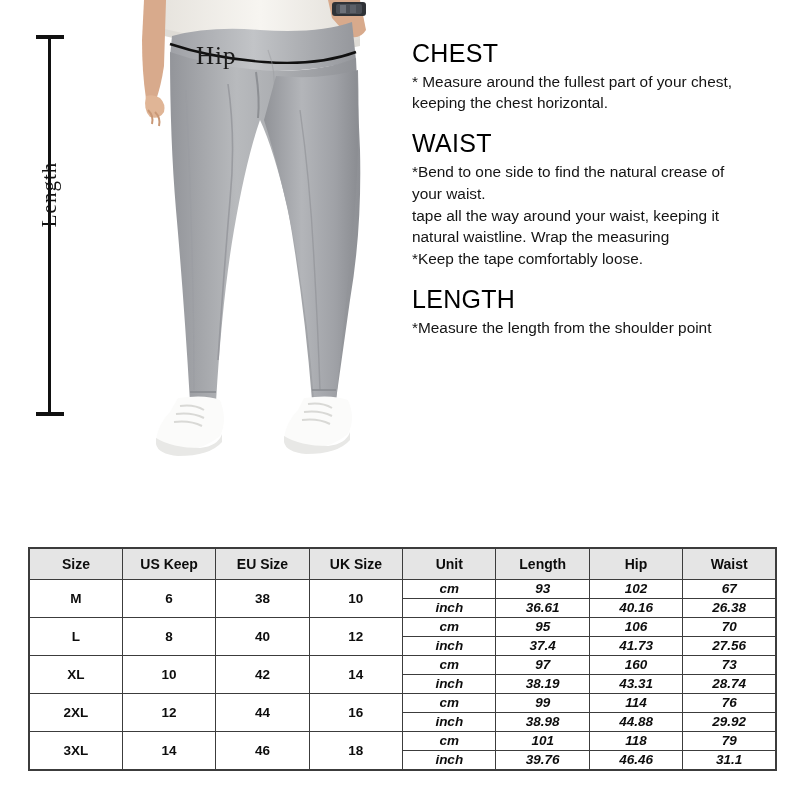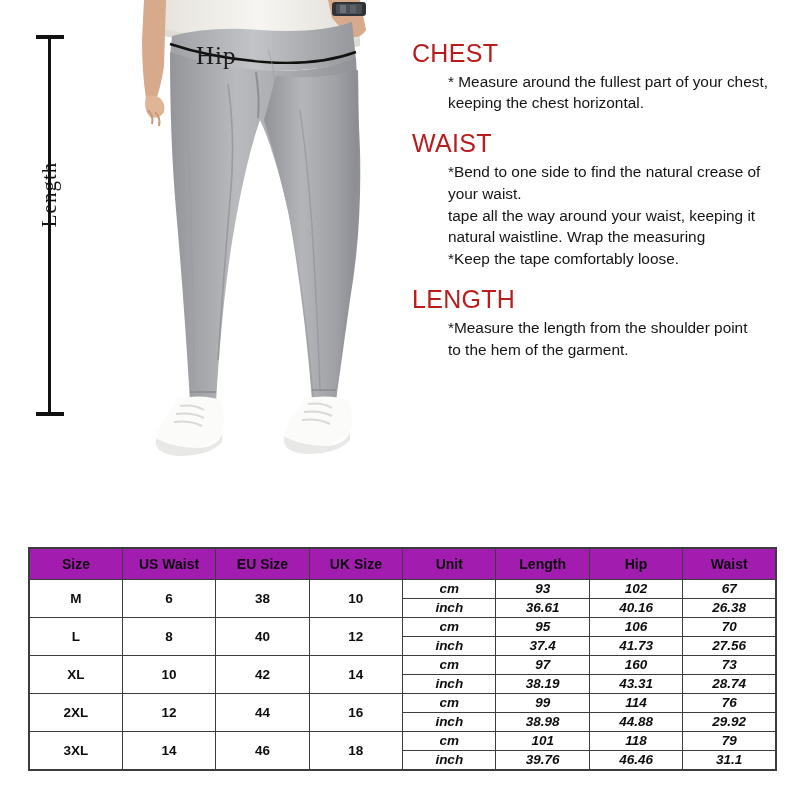--- a/index.html
+++ b/index.html
@@ -84,31 +84,31 @@
     position: absolute;
     left: 412px; top: 40px;
     width: 380px;
   }
   .sec { margin-bottom: 16px; }
   .sec:last-child { margin-bottom: 0; }
   .sec-title {
     font-size: 25px;
     font-weight: 400;
     letter-spacing: 0.3px;
-    color: #b91c1c;
+    color: #000000;
     margin: 0 0 3px 0;
     line-height: 1.1;
   }
   .sec-body {
     font-size: 15.4px;
     line-height: 1.42;
     color: #141414;
     margin: 0;
   }
-  .sec-body .ln { display: block; margin-left: 36px; }
+  .sec-body .ln { display: block; }
 
   
   #size-table-wrap {
     position: absolute;
     left: 28px; top: 547px;
     width: 747px;
   }
   table.size-table {
     border-collapse: collapse;
     table-layout: fixed;
@@ -122,21 +122,21 @@
     text-align: center;
     font-size: 13.5px;
     font-weight: bold;
     color: #0d0d0d;
     padding: 0;
     height: 18px;
     line-height: 18px;
     background: #ffffff;
   }
   table.size-table thead th {
-    background: #a21caf;
+    background: #e5e5e5;
     height: 30px;
     line-height: 30px;
     font-size: 14px;
   }
   td.size-cell, td.num-cell {
     height: 36px;
     line-height: 36px;
     font-size: 14px;
   }
   td.unit-cell, td.meas-cell {
@@ -253,21 +253,20 @@
         <span class="ln">tape all the way around your waist, keeping it</span>
         <span class="ln">natural waistline. Wrap the measuring</span>
         <span class="ln">*Keep the tape comfortably loose.</span>
       </p>
     </div>
 
     <div class="sec">
       <h2 class="sec-title">LENGTH</h2>
       <p class="sec-body">
         <span class="ln">*Measure the length from the shoulder point</span>
-        <span class="ln">to the hem of the garment.</span>
       </p>
     </div>
 
   </div>
 </div>
 
 <div id="size-table-wrap">
   <table class="size-table">
     <colgroup>
       <col>
@@ -275,21 +274,21 @@
         <col>
         <col>
         <col>
         <col>
         <col>
         <col>
     </colgroup>
     <thead>
       <tr>
         <th>Size</th>
-        <th>US Waist</th>
+        <th>US Keep</th>
         <th>EU Size</th>
         <th>UK Size</th>
         <th>Unit</th>
         <th>Length</th>
         <th>Hip</th>
         <th>Waist</th>
       </tr>
     </thead>
     <tbody id="size-table-body">
         <tr>

